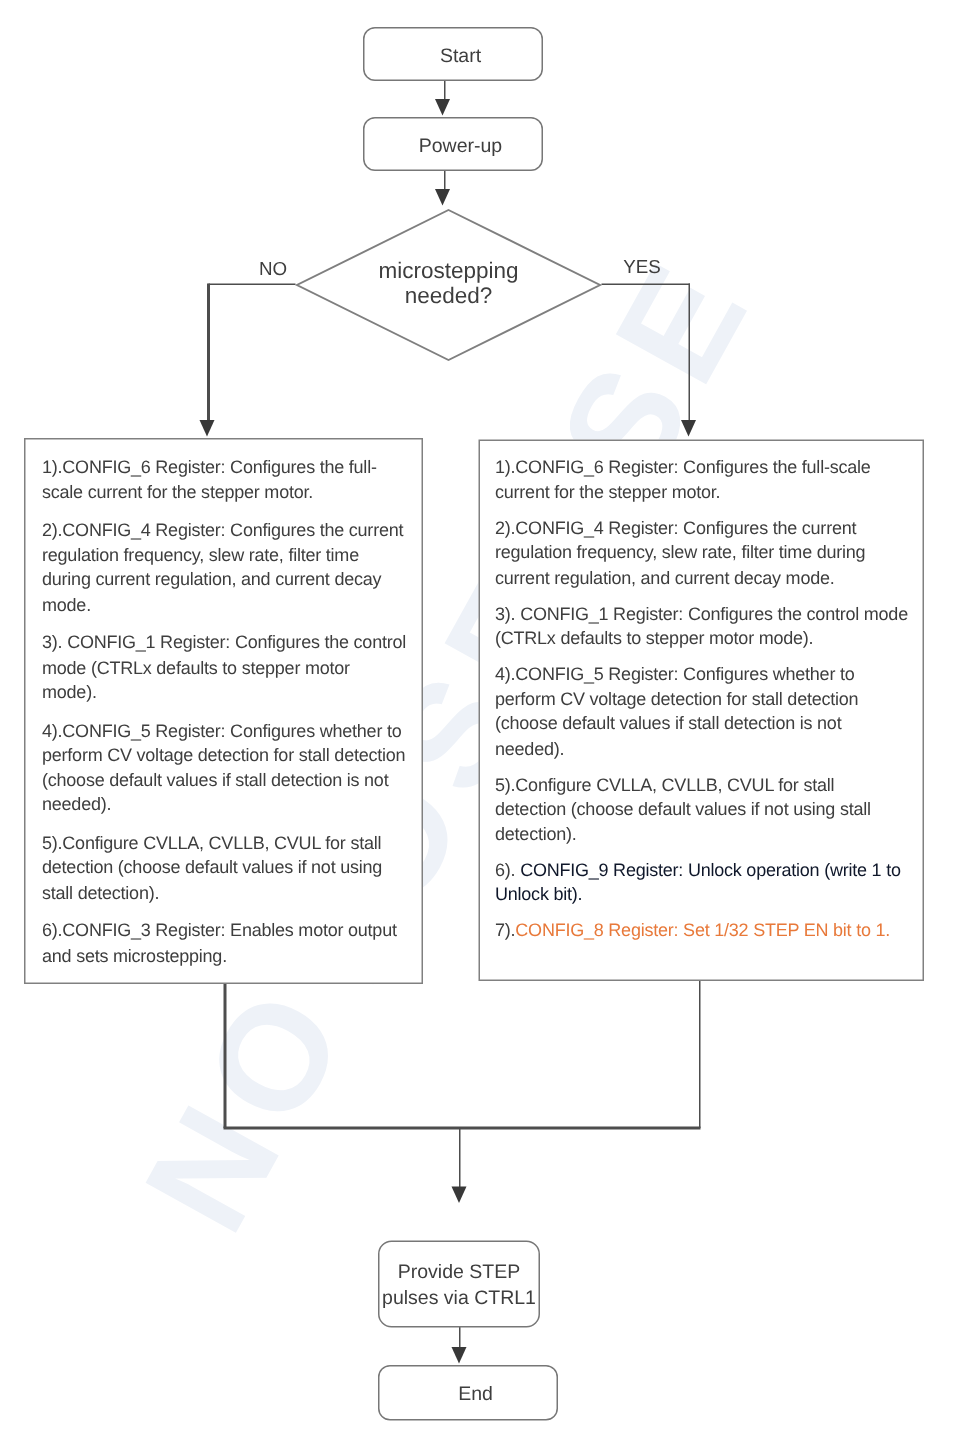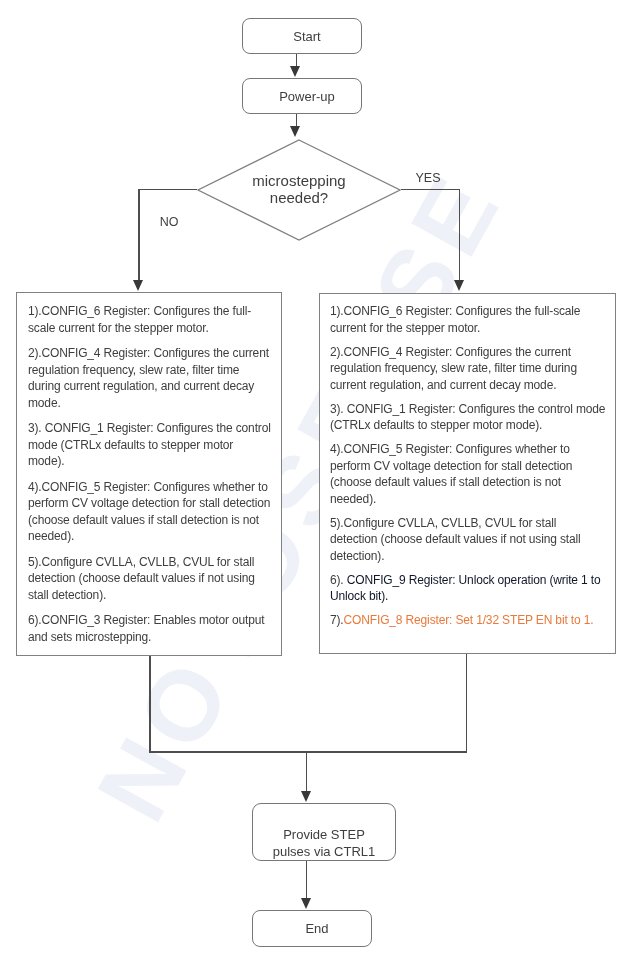--- a/index.html
+++ b/index.html
@@ -43,21 +43,21 @@
   
   .diamond-svg{position:absolute;left:196px;top:138px;z-index:2;}
   .decision-text{
     position:absolute;left:239px;top:172px;width:120px;text-align:center;
     font-size:15px;line-height:17px;z-index:3;
   }
   .branch-label{
     position:absolute;width:44px;text-align:center;font-size:12.5px;
     color:#3e3e3e;z-index:2;
   }
-  #provide-step-node{left:252px;top:803px;width:106px;height:56px;border-radius:9px;padding:0 18px;align-items:flex-end;}
+  #provide-step-node{left:252px;top:827px;width:106px;height:56px;border-radius:9px;padding:0 0;}
   #end-node{left:252px;top:910px;width:108px;height:35px;}
   #start-node{left:242px;top:18px;width:108px;height:34px;}
   #powerup-node{left:242px;top:78px;width:108px;height:34px;}
 </style>
 </head>
 <body>
 
 <div class="canvas">
 
   <div class="watermark">NOVOSENSE</div>
@@ -74,21 +74,21 @@
   </div>
 
   <div class="vline" style="left:295.6px;top:112px;height:15px;"></div>
   <div class="arrow-down" style="left:290.4px;top:126px;"></div>
 
   <svg class="diamond-svg" width="206" height="104">
     <polygon points="103,2 204,52 103,102 2,52" fill="#ffffff" stroke="#7f7f7f" stroke-width="1.3"></polygon>
   </svg>
   <div class="decision-text">microstepping needed?</div>
 
-  <div class="branch-label" style="left:147px;top:172px;margin-top:43px;">NO</div>
+  <div class="branch-label" style="left:160px;top:172px;">NO</div>
   <div class="hline" style="left:139px;top:189px;width:58px;"></div>
   <div class="vline" style="left:138.3px;top:189px;height:91px;"></div>
   <div class="arrow-down" style="left:133.1px;top:280px;"></div>
 
   <div class="branch-label" style="left:406px;top:171px;">YES</div>
   <div class="hline" style="left:401px;top:189px;width:59px;"></div>
   <div class="vline" style="left:458.8px;top:189px;height:91px;"></div>
   <div class="arrow-down" style="left:453.6px;top:280px;"></div>
 
   <div class="panel panel-left" id="left-panel">

